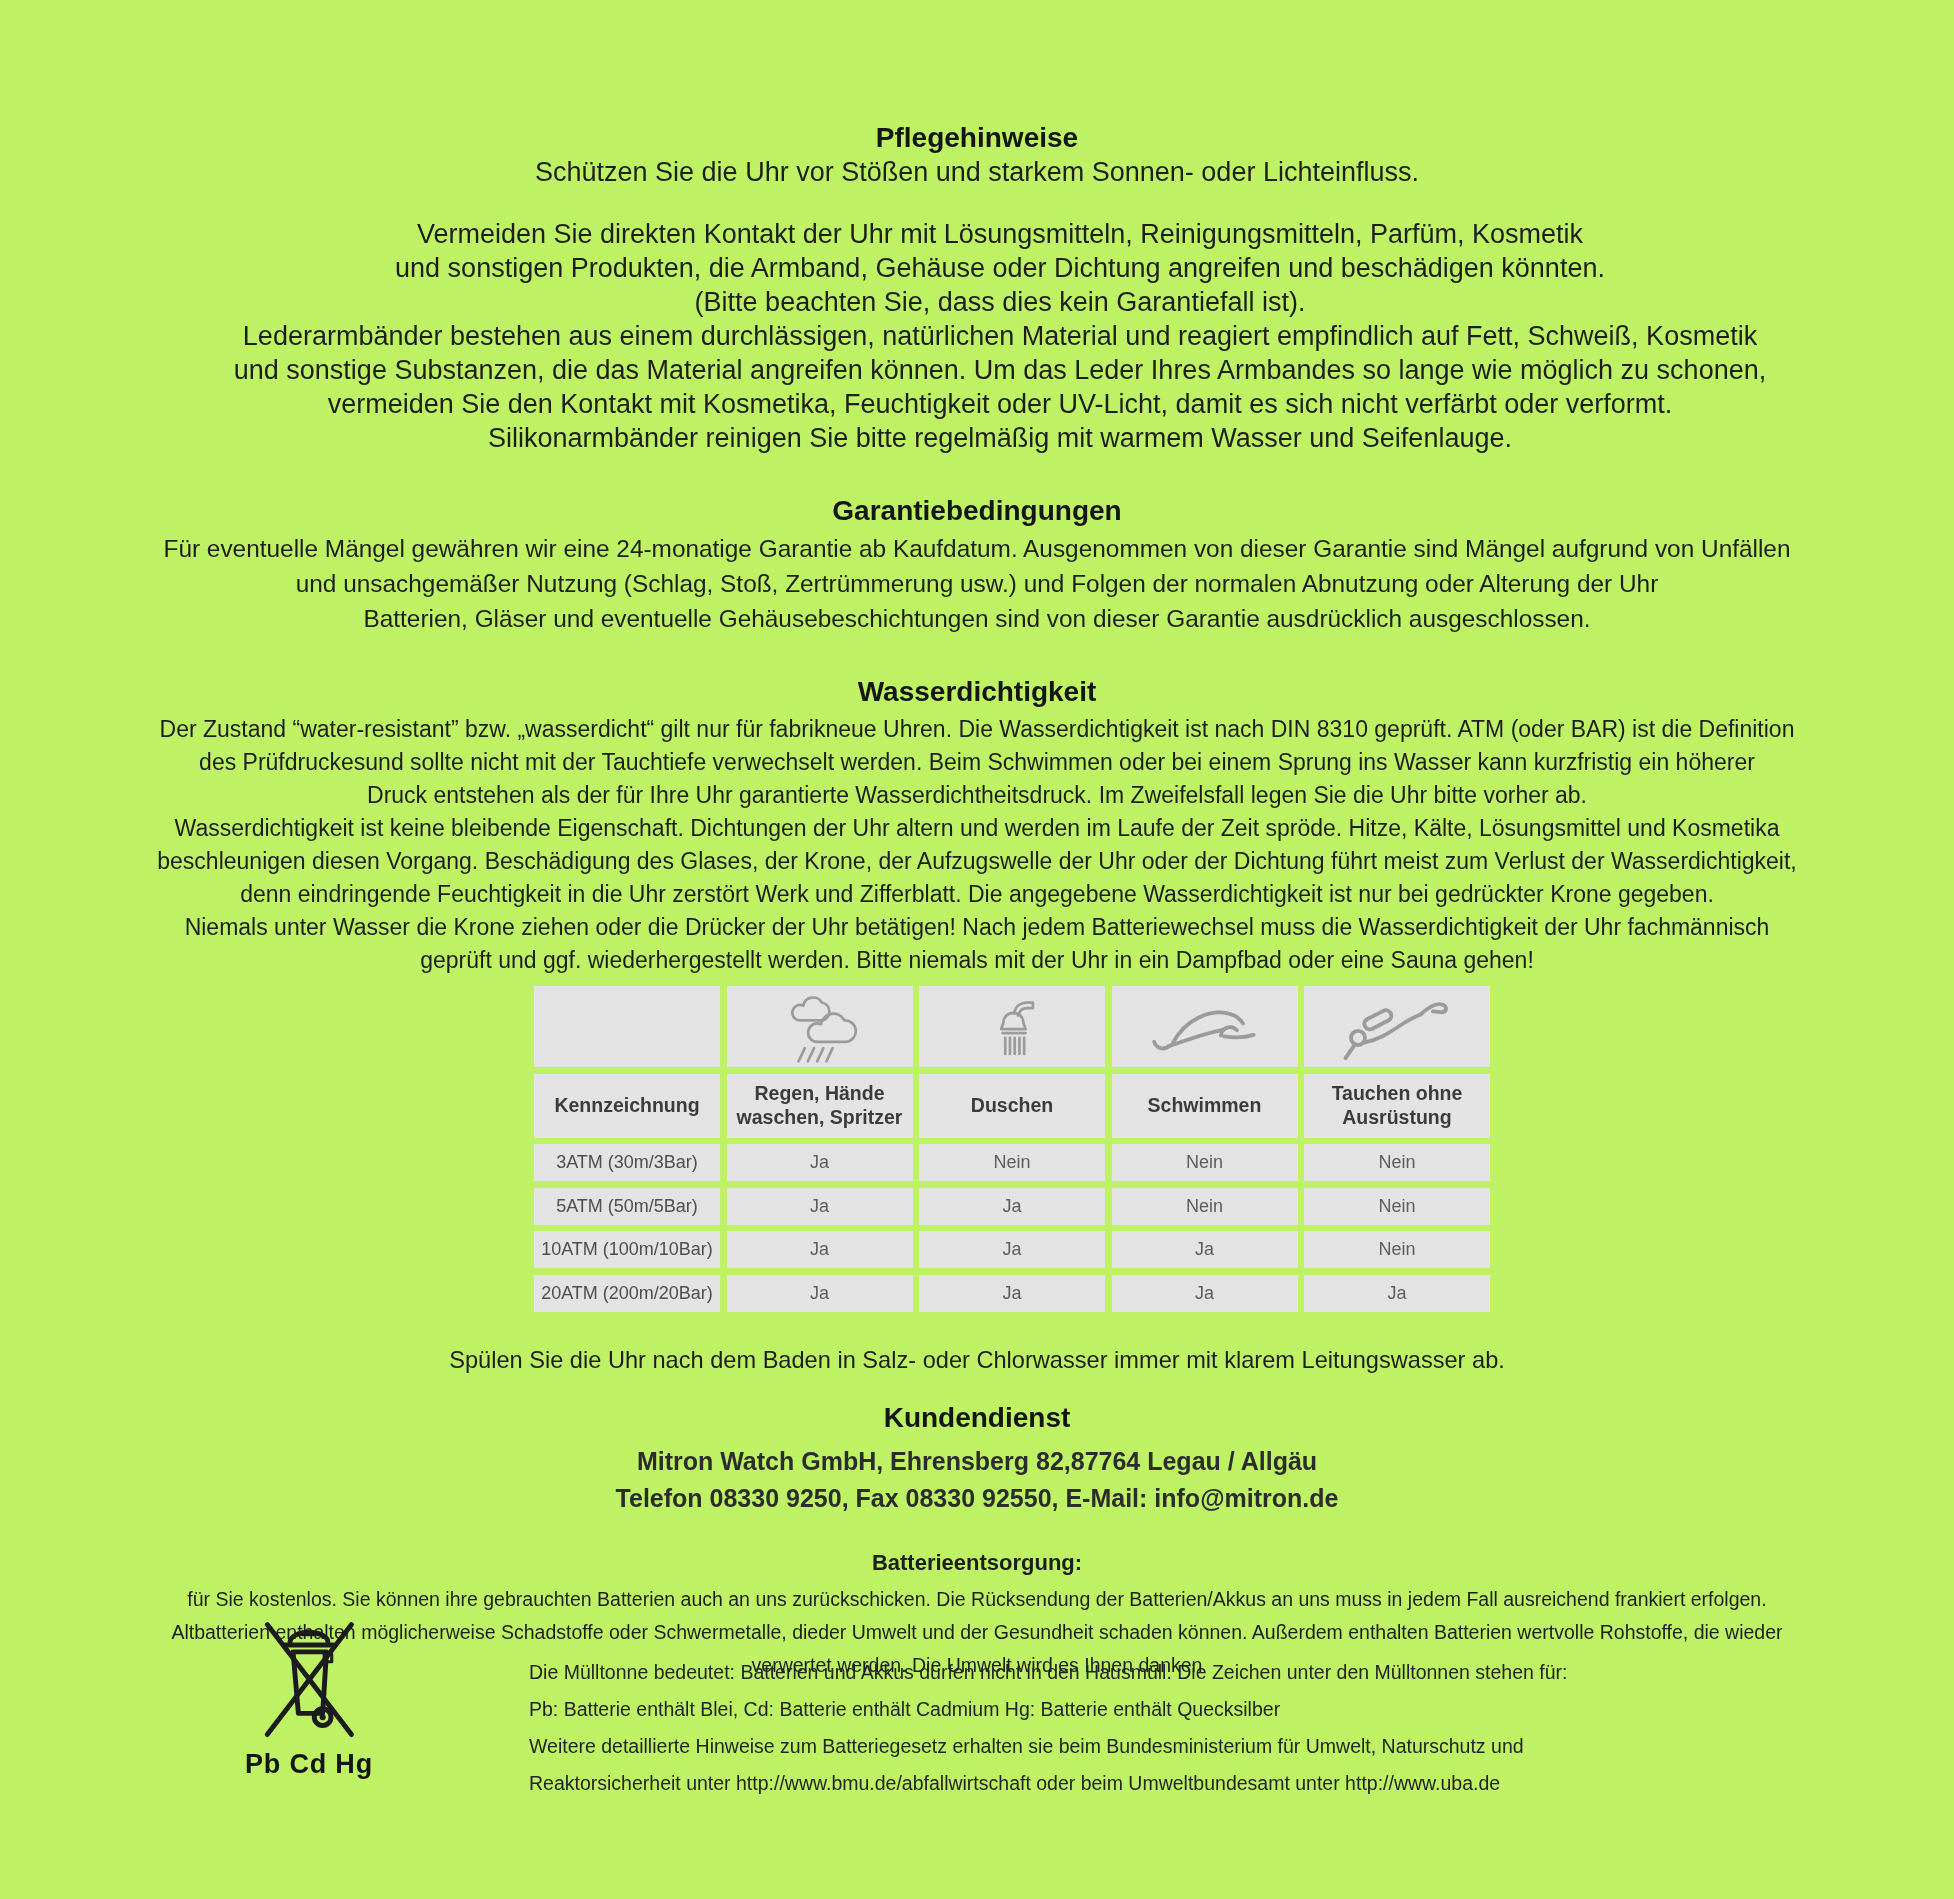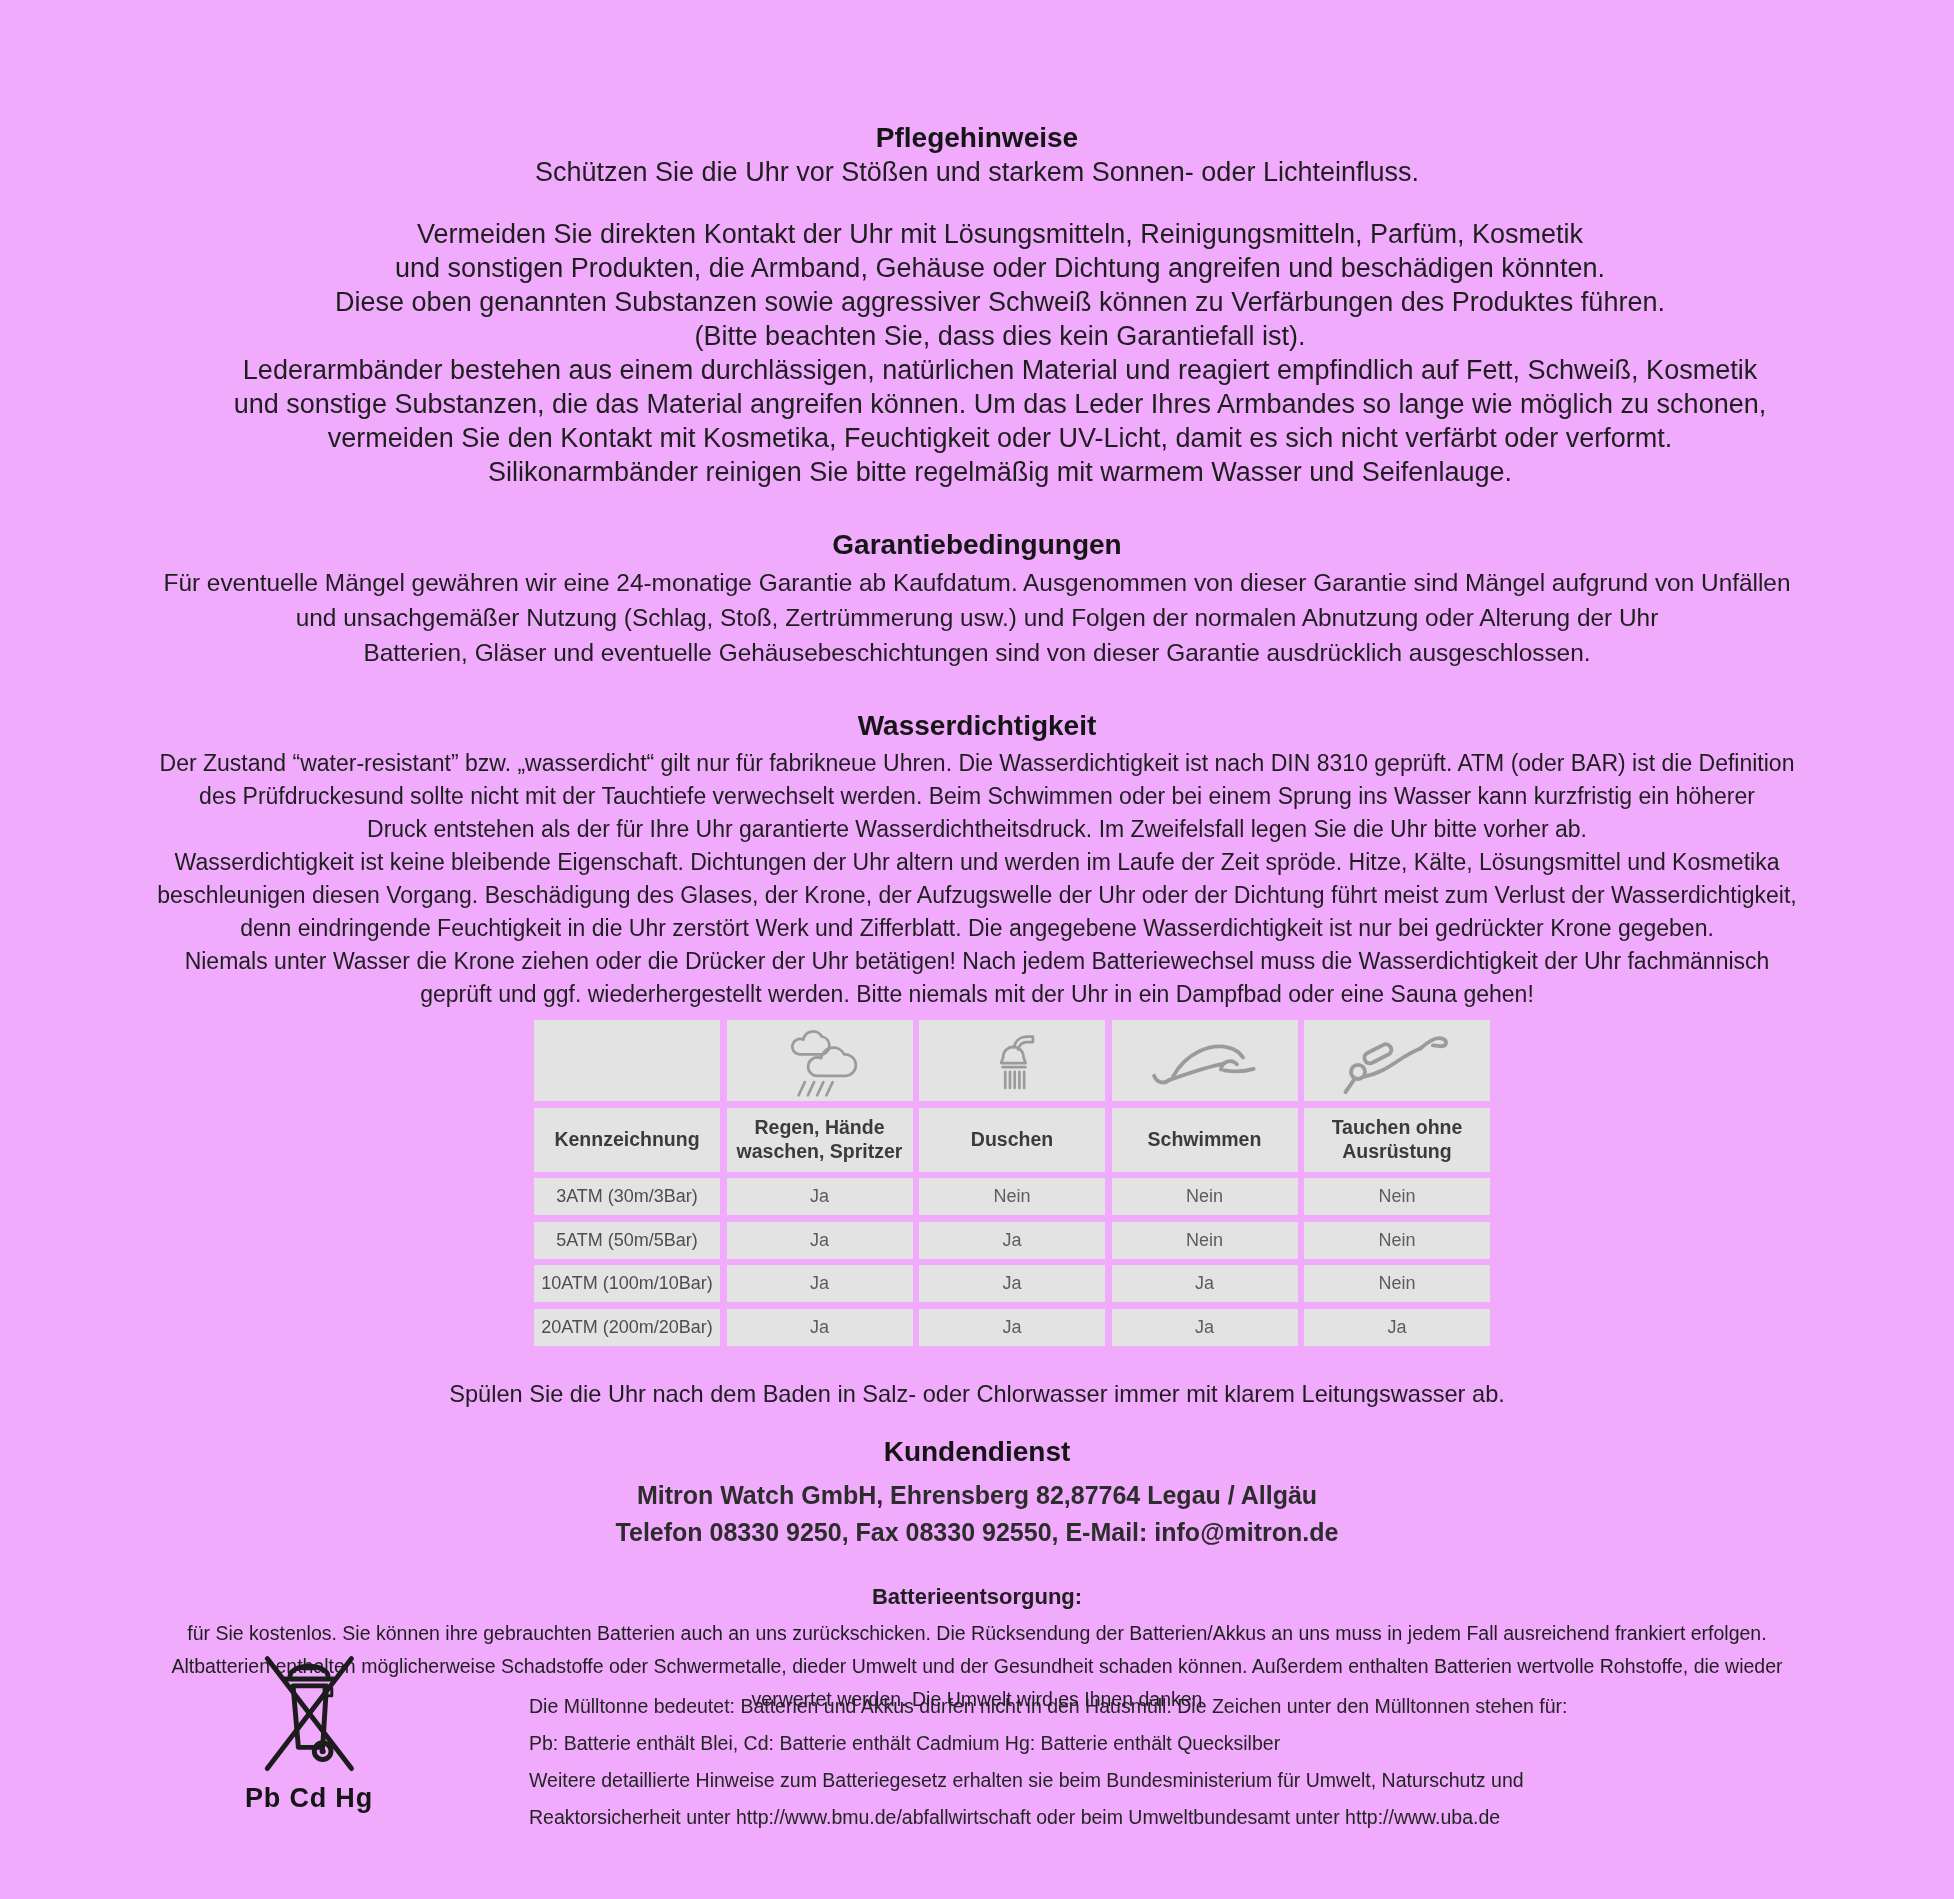--- a/index.html
+++ b/index.html
@@ -1,17 +1,17 @@
 <!DOCTYPE html>
 <html style="font-size:13px"><head>
 <meta charset="utf-8">
 <style>
   html,body{margin:0;padding:0;background:#ffffff;}
   .page{
-    position:relative;width:1954px;height:1900px;background:#f0abfc;overflow:hidden;
+    position:relative;width:1954px;height:1900px;background:#bef264;overflow:hidden;
     font-family:"Liberation Sans","DejaVu Sans",sans-serif;color:#1e1e1e;text-align:center;
   }
   .inner{padding-top:121px;}
   .sec-title{font-size:28px;font-weight:bold;line-height:34px;margin:0;color:#151515;}
   .intro{font-size:27px;line-height:34px;margin:0;}
   .para{margin:0;}
   .line{white-space:nowrap;}
   .care-para{margin-top:28px;padding-left:46px;}
   .care-para .line{font-size:27px;line-height:34px;}
   .h-warranty{margin-top:39px;}
@@ -51,21 +51,20 @@
 
 <div class="page">
   <div class="inner">
 
     <h1 class="sec-title">Pflegehinweise</h1>
     <p class="intro">Schützen Sie die Uhr vor Stößen und starkem Sonnen- oder Lichteinfluss.</p>
 
     <div class="para care-para">
       <div class="line">Vermeiden Sie direkten Kontakt der Uhr mit Lösungsmitteln, Reinigungsmitteln, Parfüm, Kosmetik</div>
       <div class="line">und sonstigen Produkten, die Armband, Gehäuse oder Dichtung angreifen und beschädigen könnten.</div>
-      <div class="line">Diese oben genannten Substanzen sowie aggressiver Schweiß können zu Verfärbungen des Produktes führen.</div>
       <div class="line">(Bitte beachten Sie, dass dies kein Garantiefall ist).</div>
       <div class="line">Lederarmbänder bestehen aus einem durchlässigen, natürlichen Material und reagiert empfindlich auf Fett, Schweiß, Kosmetik</div>
       <div class="line">und sonstige Substanzen, die das Material angreifen können. Um das Leder Ihres Armbandes so lange wie möglich zu schonen,</div>
       <div class="line">vermeiden Sie den Kontakt mit Kosmetika, Feuchtigkeit oder UV-Licht, damit es sich nicht verfärbt oder verformt.</div>
       <div class="line">Silikonarmbänder reinigen Sie bitte regelmäßig mit warmem Wasser und Seifenlauge.</div>
     </div>
 
     <h1 class="sec-title h-warranty">Garantiebedingungen</h1>
     <div class="para warranty-para">
       <div class="line">Für eventuelle Mängel gewähren wir eine 24-monatige Garantie ab Kaufdatum. Ausgenommen von dieser Garantie sind Mängel aufgrund von Unfällen</div>

